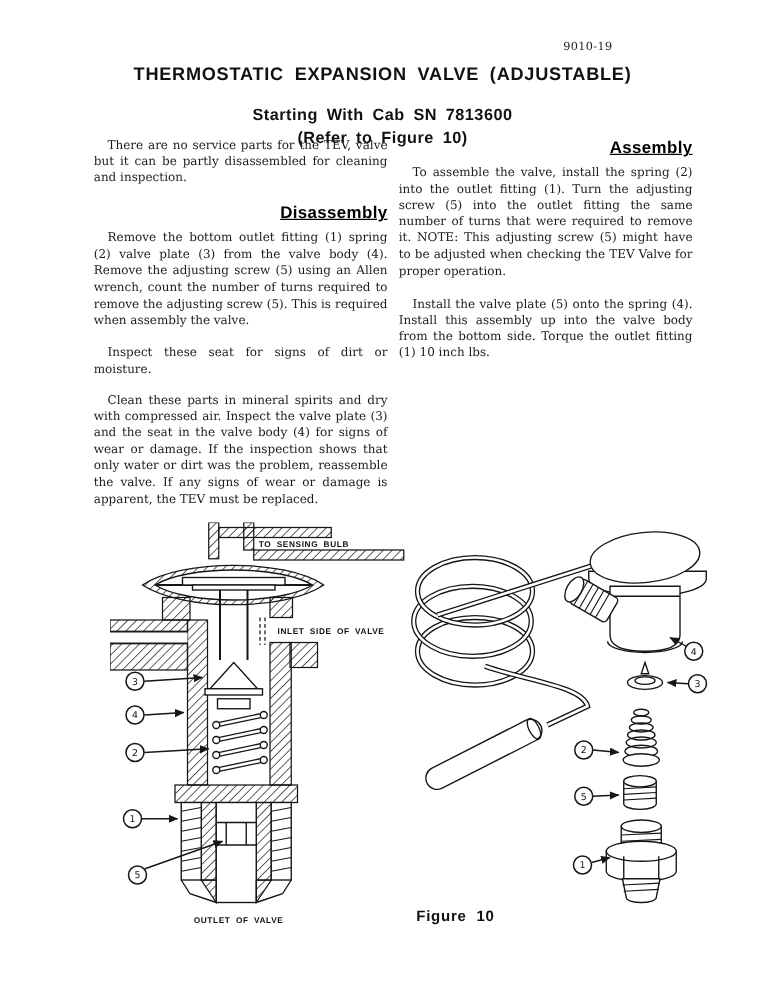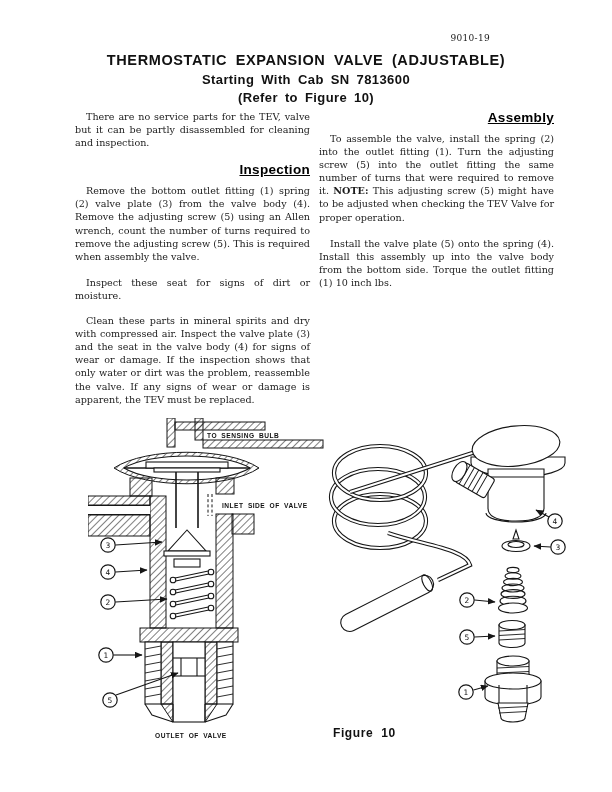--- a/index.html
+++ b/index.html
@@ -7,41 +7,41 @@
   .page{position:relative;width:524px;height:792px;background:#ffffff;color:#161616;}
 
   .page-number{
     position:absolute;top:33px;right:34px;
     font:9px "DejaVu Serif", serif;letter-spacing:.3px;color:#1a1a1a;
   }
 
   .title-block{position:absolute;top:52px;left:0;width:612px;text-align:center;}
   .title-main{
     font:bold 14.5px "Liberation Sans", sans-serif;
-    letter-spacing:.6px;word-spacing:4px;margin:0 0 4px 0;color:#111;
+    letter-spacing:.6px;word-spacing:4px;margin:0 0 16px 0;color:#111;
   }
   .title-sub{
     font:bold 13px "Liberation Sans", sans-serif;
     letter-spacing:.4px;word-spacing:3px;margin:0 0 3px 0;color:#111;
   }
 
   .col{
     position:absolute;top:110px;width:235px;
     font:9.6px "DejaVu Serif", serif;line-height:13.1px;color:#1b1b1b;
   }
   .col-left{left:75px;}
   .col-right{left:319px;}
   .col p{margin:0 0 13px 0;text-align:justify;text-indent:11px;}
   .col p.tight{margin-bottom:12px;}
   .col h3{
     font:bold 13.5px "Liberation Sans", sans-serif;
     text-align:right;margin:4px 0 7px 0;letter-spacing:.3px;word-spacing:2px;color:#000000;text-decoration:underline;
   }
   .col h3.first{margin-top:0;}
-  b.note{font-weight:bold;}
+  b.note{font-weight:normal;}
 
   .fig-svg{position:absolute;}
   #fig-left{left:88px;top:418px;}
   #fig-right{left:328px;top:413px;}
 
   .figure-caption{
     position:absolute;left:297px;top:726px;
     font:bold 12px "Liberation Sans", sans-serif;letter-spacing:.6px;word-spacing:4px;color:#111;padding-left:36px;
   }
 
@@ -68,21 +68,21 @@
   <div class="page-number">9010-19</div>
 
   <div class="title-block">
     <div class="title-main">THERMOSTATIC EXPANSION VALVE (ADJUSTABLE)</div>
     <div class="title-sub">Starting With Cab SN 7813600</div>
     <div class="title-sub">(Refer to Figure 10)</div>
   </div>
 
   <div class="col col-left">
     <p>There are no service parts for the TEV, valve but it can be partly disassembled for cleaning and inspection.</p>
-    <h3>Inspection</h3>
+    <h3>Disassembly</h3>
     <p>Remove the bottom outlet fitting (1) spring (2) valve plate (3) from the valve body (4). Remove the adjusting screw (5) using an Allen wrench, count the number of turns required to remove the adjusting screw (5). This is required when assembly the valve.</p>
     <p class="tight">Inspect these seat for signs of dirt or moisture.</p>
     <p>Clean these parts in mineral spirits and dry with compressed air. Inspect the valve plate (3) and the seat in the valve body (4) for signs of wear or damage. If the inspection shows that only water or dirt was the problem, reassemble the valve. If any signs of wear or damage is apparent, the TEV must be replaced.</p>
   </div>
 
   <div class="col col-right">
     <h3 class="first">Assembly</h3>
     <p><span>To assemble the valve, install the spring (2) into the outlet fitting (1). Turn the adjusting screw (5) into the outlet fitting the same number of turns that were required to remove it. </span><b class="note">NOTE:</b><span> This adjusting screw (5) might have to be adjusted when checking the TEV Valve for proper operation.</span></p>
     <p>Install the valve plate (5) onto the spring (4). Install this assembly up into the valve body from the bottom side. Torque the outlet fitting (1) 10 inch lbs.</p>
   </div>

